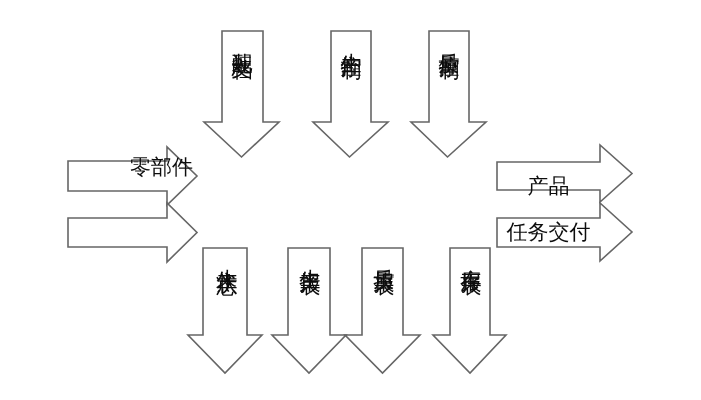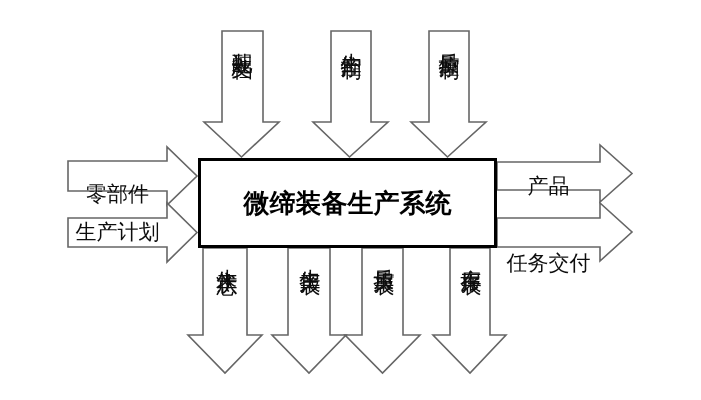--- a/index.html
+++ b/index.html
@@ -77,32 +77,28 @@
 
     <polygon points="497,162 600,162 600,145 632,173.5 600,202 600,190 497,190"></polygon>
     <polygon points="497,218 600,218 600,203 632,232 600,261 600,247 497,247"></polygon>
 
     <polygon points="203,248 247,248 247,335 262,335 225,373 188,335 203,335"></polygon>
     <polygon points="288,248 330,248 330,335 346,335 309,373 272,335 288,335"></polygon>
     <polygon points="362,248 403,248 403,335 420,335 382.5,373 345,335 362,335"></polygon>
     <polygon points="450,248 490,248 490,335 506,335 470,373 433,335 450,335"></polygon>
   </svg>
 
-  <div class="sys-box">
-    <span class="sys-title">微缔装备生产系统</span>
-  </div>
 
   <div class="v-label" style="left:231px; top:36px;">装配文档</div>
   <div class="v-label" style="left:340px; top:36px;">生产控制</div>
   <div class="v-label" style="left:438px; top:36px;">质量控制</div>
 
-  <div class="h-label left-label" style="top:183px;">零部件</div>
-  <div class="h-label left-label" style="top:221px;">生产计划</div>
+  <div class="h-label left-label" style="top:156px;margin-left:44px;">零部件</div>
 
   <div class="h-label right-label" style="top:164px;margin-top:11px;">产品</div>
-  <div class="h-label right-label" style="top:221px;margin-top:31px;">任务交付</div>
+  <div class="h-label right-label" style="top:221px;">任务交付</div>
 
   <div class="v-label" style="left:216px; top:252px;">生产状态</div>
   <div class="v-label" style="left:299px; top:252px;">生产报表</div>
   <div class="v-label" style="left:373px; top:252px;">质量报表</div>
   <div class="v-label" style="left:460px; top:252px;">库存报表</div>
 
 </div>
 
 </body></html>

